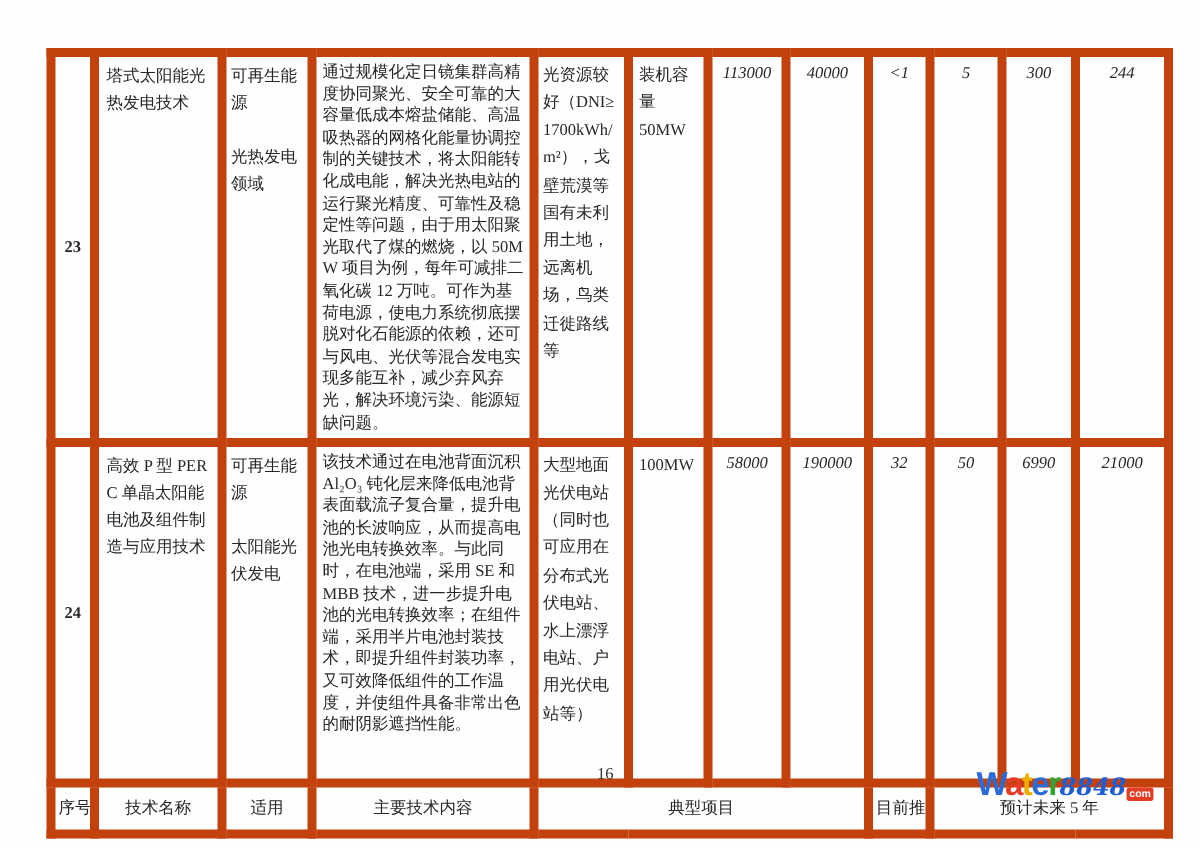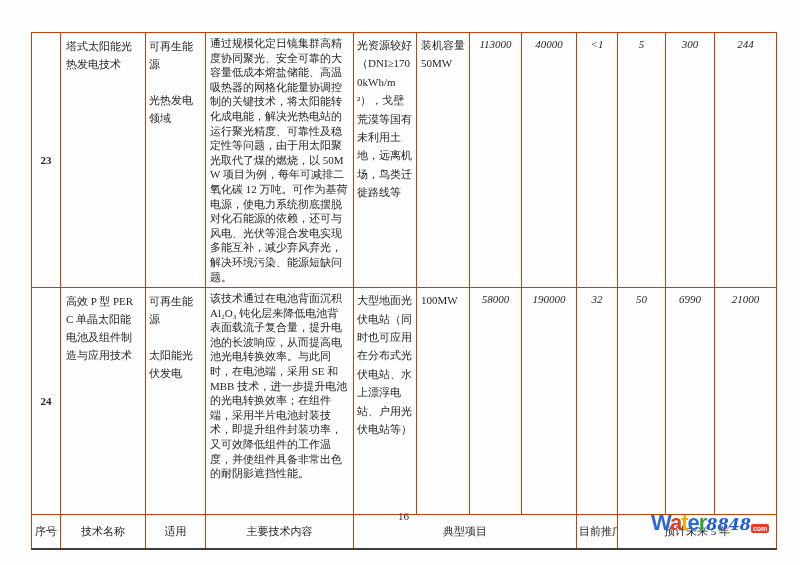--- a/index.html
+++ b/index.html
@@ -8,21 +8,21 @@
     background:#fefefe;
     font-family:"Liberation Serif","DejaVu Serif",serif;
     color:#262626;
   }
   .doc-table{
     position:absolute;left:31px;top:32px;width:745px;
     border-collapse:collapse;table-layout:fixed;
     border:1px solid #3d3d3d;border-bottom-width:2px;
   }
   .doc-table td{
-    border:1px solid #c2410c;
+    border:6px solid #c2410c;
     font-size:11px;
     vertical-align:top;
     padding:3px 4px;
     overflow:hidden;
     word-break:break-all;
   }
   tr.row-a{height:221px;}
   tr.row-b{height:227px;}
   tr.hdr{height:34px;}
   td.no-cell{text-align:center;vertical-align:middle;font-family:"Liberation Serif",serif;font-weight:bold;}

